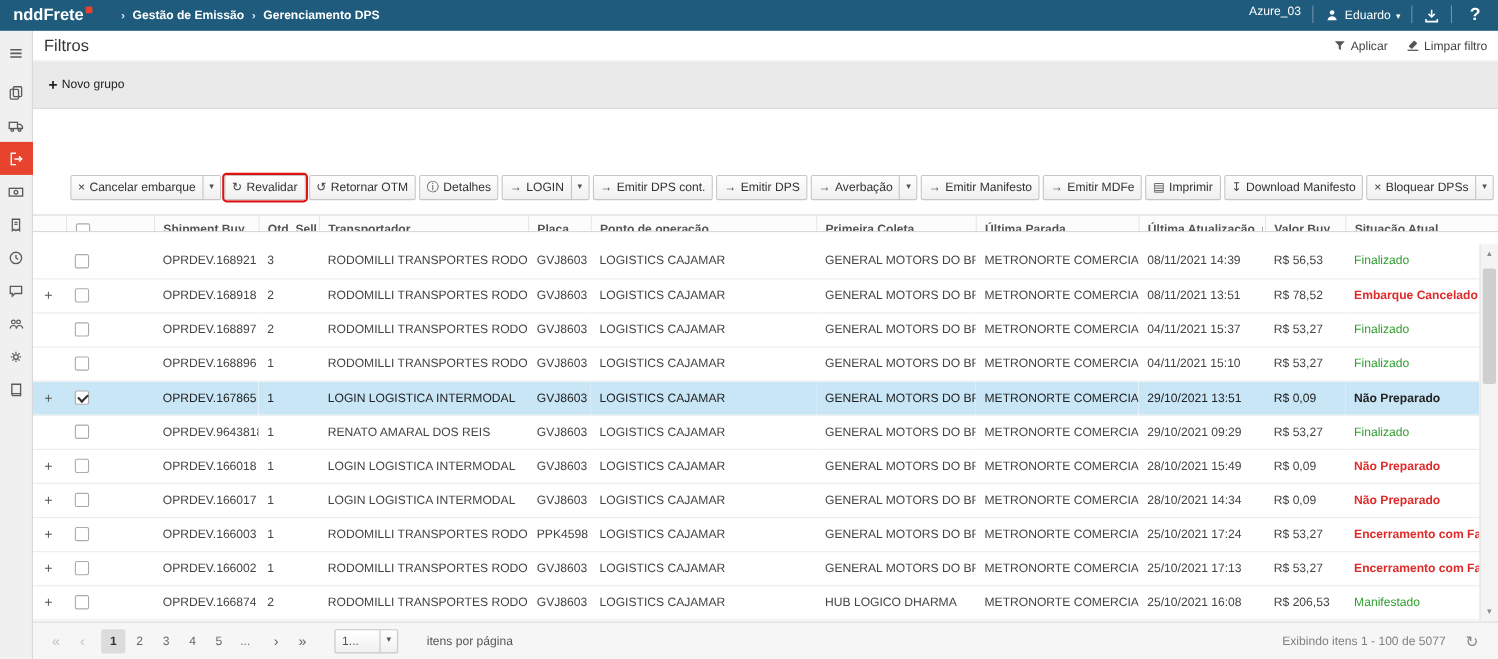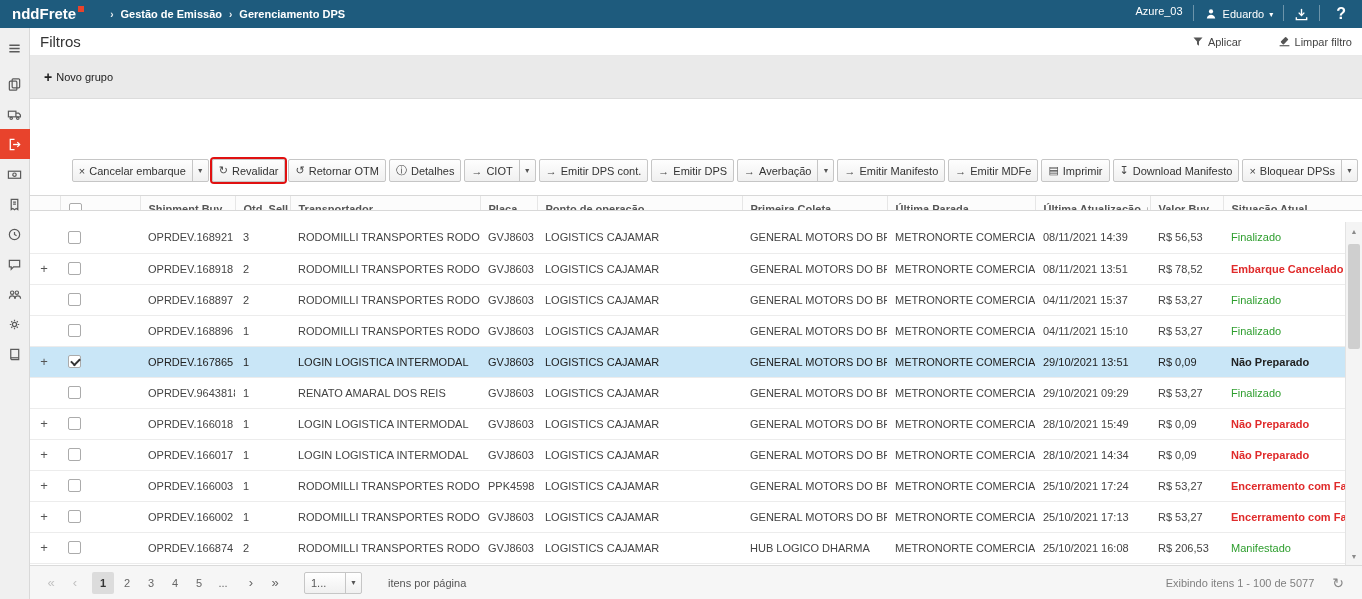--- a/index.html
+++ b/index.html
@@ -27,21 +27,21 @@
     border-right:1px solid #d9d9d9; display:flex; flex-direction:column; align-items:center; padding-top:5px; }
   .side-item { width:30px; height:30px; display:flex; align-items:center; justify-content:center; cursor:pointer; }
   .side-item.gap-after { margin-bottom:6px; }
   .side-item.active { background:#e8432c; }
   .side-item svg { display:block; }
 
   
   .filters-bar { position:absolute; top:28px; left:30px; right:0; height:28px; background:#fff;
     border-bottom:1px solid #e9e9e9; display:flex; align-items:center; padding:0 10px; }
   .filters-title { font-size:15px; color:#333; }
-  .filters-actions { margin-left:auto; display:flex; align-items:center; gap:36px; font-size:11px; color:#444; }
+  .filters-actions { margin-left:auto; display:flex; align-items:center; gap:16px; font-size:11px; color:#444; }
   .f-action { display:flex; align-items:center; gap:4px; cursor:pointer; }
 
   .group-bar { position:absolute; top:56px; left:30px; right:0; height:43px; background:#eaeaea;
     border-bottom:1px solid #dcdcdc; display:flex; align-items:center; padding:0 14px; }
   .new-group { display:flex; align-items:center; gap:4px; background:none; border:none;
     font-size:11px; color:#222; cursor:pointer; font-family:inherit; }
   .plus-ic::before { content:"+"; font-weight:bold; font-size:14px; }
 
   
   .toolbar { position:absolute; top:158px; left:30px; right:4px; height:25px; display:flex;
@@ -275,21 +275,21 @@
     <span class="tbtn">
       <span class="tbtn-ic">ⓘ</span>
       <span class="tbtn-label">Detalhes</span>
     </span>
 
   </span>
 
   <span class="btn-group">
     <span class="tbtn">
       <span class="tbtn-ic">→</span>
-      <span class="tbtn-label">CIOT</span>
+      <span class="tbtn-label">LOGIN</span>
     </span>
     <span class="tbtn-caret">▼</span>
   </span>
 
   <span class="btn-group">
     <span class="tbtn">
       <span class="tbtn-ic">→</span>
       <span class="tbtn-label">Emitir DPS cont.</span>
     </span>
 

